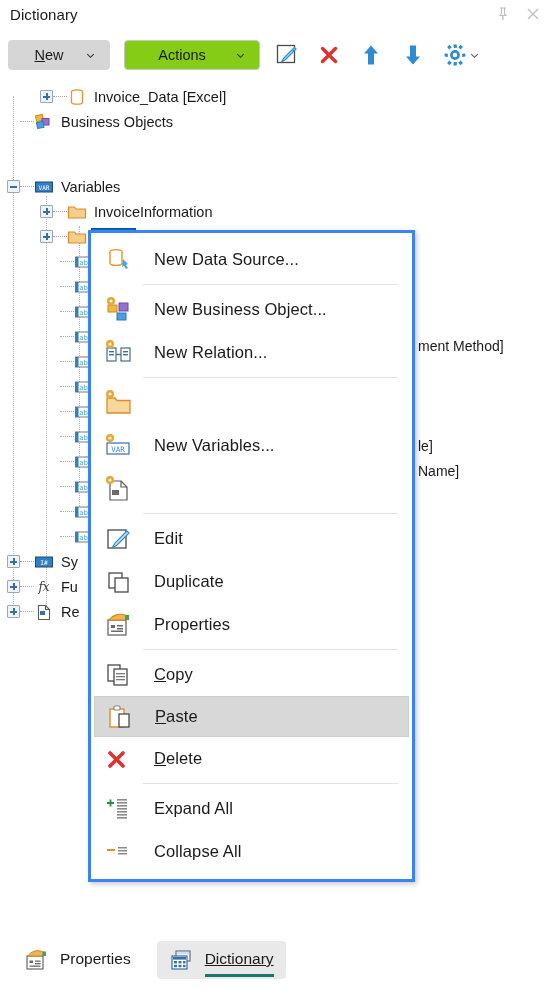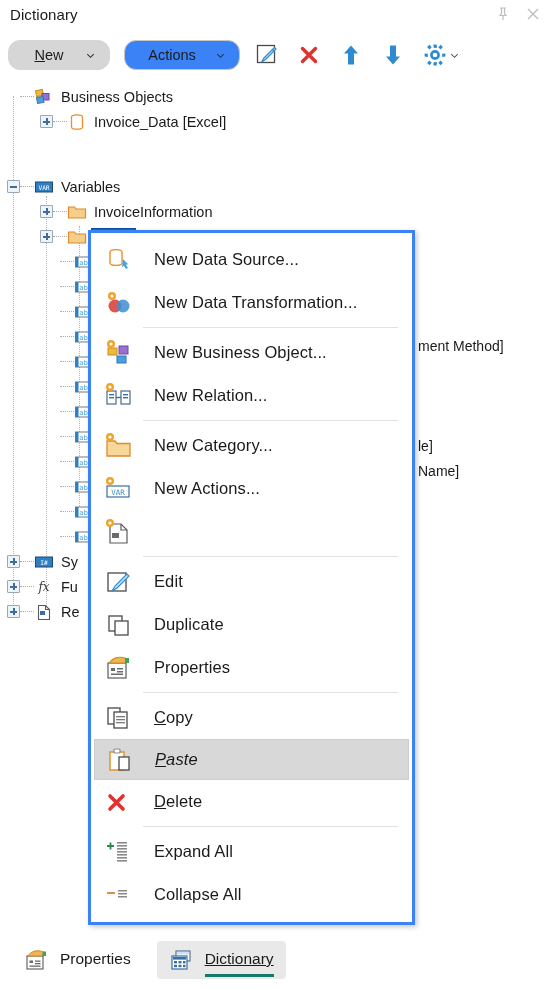--- a/index.html
+++ b/index.html
@@ -25,32 +25,32 @@
   .tb-ico { width: 18px; height: 18px; color: #b9b9b9; display:block; }
 
   
   .toolbar {
     position: absolute; left: 0; top: 34px;
     width: 550px; height: 42px;
     display: flex; align-items: center;
   }
   .btn-split {
     display: flex; align-items: center; justify-content: center;
-    height: 30px; border-radius: 12px;
+    height: 30px; border-radius: 4px;
     font-size: 14.5px; color: #1b1b1b;
     padding: 0 4px;
     cursor: default;
   }
   .btn-new {
     margin-left: 8px; width: 102px;
     background: #d6d6d6; border: 1px solid #d6d6d6;
   }
   .btn-actions {
-    margin-left: 14px; width: 116px;
-    background: #3b82f6; border: 1px solid #c7c7c7;
+    margin-left: 14px; width: 136px;
+    background: #84cc16; border: 1px solid #c7c7c7;
   }
   .btn-split .lbl { flex: 1; text-align: center; }
   .btn-split .lbl u { text-decoration: underline; }
   .caret {
     width: 11px; height: 11px; margin-right: 9px;
     color: #333; flex: none;
   }
   .tool-icons { display: flex; align-items: center; margin-left: 14px; gap: 16px; }
   .ticon { width: 26px; height: 26px; display:block; cursor: default; }
   .gear-wrap { display: flex; align-items: center; gap: 1px; }
@@ -101,21 +101,21 @@
     box-shadow: 2px 2px 5px rgba(0,0,0,.22);
     padding: 5px 0 6px 0;
   }
   .mi {
     position: relative; height: 43px;
     display: flex; align-items: center;
     font-size: 16.5px; color: #1a1a1a;
     padding: 0 10px; margin: 0 3px;
     cursor: default;
   }
-  .mi.hl { background: #d8d8d8; border: 1px solid #cdcdcd; height: 41px; font-style: italic; }
+  .mi.hl { background: #d8d8d8; border: 1px solid #cdcdcd; height: 41px; }
   .mi .mico { width: 30px; height: 28px; flex: none; display:block; margin-right: 20px; }
   .mi .mlbl { letter-spacing: .1px; }
   .mi .mlbl u { text-decoration: underline; }
   .msep { height: 1px; background: #e2e2e2; margin: 3px 14px 3px 52px; }
 
   
   .tabs {
     position: absolute; left: 0; bottom: 8px;
     width: 550px; height: 44px;
     display: flex; align-items: center;
@@ -205,44 +205,44 @@
     </div>
   </div>
 
   <div class="tree">
 
     <div class="vline" style="left:13px; top:12px; height:512px;"></div>
     <div class="vline" style="left:46px; top:112px; height:412px;"></div>
     <div class="vline" style="left:79px; top:142px; height:290px;"></div>
 
 
+    <div class="trow" style="padding-left:40px;">
+      <span class="expander plus"></span>
+      <span class="dots"></span>
+      <span>
+        <svg class="node-ico" viewBox="0 0 20 18">
+            <ellipse cx="10" cy="4" rx="5.5" ry="2.2" fill="#fff" stroke="#e8922d" stroke-width="1.3"></ellipse>
+            <path d="M4.5 4v10c0 1.2 2.5 2.2 5.5 2.2s5.5-1 5.5-2.2V4" fill="#fff" stroke="#e8922d" stroke-width="1.3"></path>
+          </svg>
+      </span>
+      <span class="node-lbl">Invoice_Data [Excel]</span>
+    </div>
+
     <div class="trow" style="padding-left:20px;">
       <span class="dots"></span>
       <span>
         <svg class="node-ico" viewBox="0 0 20 18">
             <rect x="2" y="2" width="7" height="6" fill="#f0b840" stroke="#c98f18" stroke-width="1" transform="rotate(-12 5.5 5)"></rect>
             <rect x="8" y="5.5" width="7" height="6.5" fill="#9a6fd0" stroke="#6f47a8" stroke-width="1"></rect>
             <rect x="3" y="9" width="6.5" height="6" fill="#4a9fe0" stroke="#2f76b5" stroke-width="1" transform="rotate(-10 6 12)"></rect>
           </svg>
       </span>
       <span class="node-lbl">Business Objects</span>
     </div>
 
-    <div class="trow" style="padding-left:40px;">
-      <span class="expander plus"></span>
-      <span class="dots"></span>
-      <span>
-        <svg class="node-ico" viewBox="0 0 20 18">
-            <ellipse cx="10" cy="4" rx="5.5" ry="2.2" fill="#fff" stroke="#e8922d" stroke-width="1.3"></ellipse>
-            <path d="M4.5 4v10c0 1.2 2.5 2.2 5.5 2.2s5.5-1 5.5-2.2V4" fill="#fff" stroke="#e8922d" stroke-width="1.3"></path>
-          </svg>
-      </span>
-      <span class="node-lbl">Invoice_Data [Excel]</span>
-    </div>
-
     <div class="trow" style="padding-left:7px;margin-top:40px;">
       <span class="expander"></span>
       <span class="dots"></span>
       <span>
         <svg class="node-ico" viewBox="0 0 20 18">
             <rect x="1.5" y="4" width="17" height="10" fill="#2f7fc4" stroke="#20486e" stroke-width="1"></rect>
             <text x="10" y="11.6" font-size="6.2" font-family="DejaVu Sans Mono, monospace" fill="#fff" text-anchor="middle">VAR</text>
           </svg>
       </span>
       <span class="node-lbl">Variables</span>
@@ -438,29 +438,20 @@
 
     <div class="mi">
       <svg class="mico" viewBox="0 0 30 28">
         <ellipse cx="12" cy="6" rx="6" ry="2.4" fill="#fff" stroke="#e8922d" stroke-width="1.4"></ellipse>
         <path d="M6 6v11c0 1.3 2.7 2.4 6 2.4s6-1.1 6-2.4V6" fill="#fff" stroke="#e8922d" stroke-width="1.4"></path>
         <path d="M19 13l5 5-2 1 2 3-2 1-2-3-2 1z" fill="#4aa3e0"></path>
       </svg>
       <span class="mlbl">New Data Source...</span>
     </div>
 
-    <div class="mi">
-      <svg class="mico" viewBox="0 0 30 28">
-        <circle cx="11" cy="17" r="6.5" fill="#e0564e"></circle>
-        <circle cx="19" cy="17" r="6.5" fill="#3c8fd4" opacity=".85"></circle>
-        <circle cx="8" cy="7" r="4" fill="#f0a32c"></circle>
-          <circle cx="8" cy="7" r="1.6" fill="#fff"></circle>
-      </svg>
-      <span class="mlbl">New Data Transformation...</span>
-    </div>
     <div class="msep"></div>
 
     <div class="mi">
       <svg class="mico" viewBox="0 0 30 28">
         <rect x="4" y="9" width="9" height="7" fill="#f0b840" stroke="#c98f18"></rect>
         <rect x="15" y="7" width="9" height="8" fill="#9a6fd0" stroke="#6f47a8"></rect>
         <rect x="13" y="17" width="9" height="7" fill="#4a9fe0" stroke="#2f76b5"></rect>
         <circle cx="7" cy="5" r="4" fill="#f0a32c"></circle>
           <circle cx="7" cy="5" r="1.6" fill="#fff"></circle>
       </svg>
@@ -484,31 +475,30 @@
       <span class="mlbl">New Relation...</span>
     </div>
     <div class="msep"></div>
 
     <div class="mi">
       <svg class="mico" viewBox="0 0 30 28">
         <path d="M3 9h8l2 2.5h13V24H3z" fill="#f7d79a" stroke="#e08a2c" stroke-width="1.3"></path>
         <circle cx="6" cy="5" r="4" fill="#f0a32c"></circle>
           <circle cx="6" cy="5" r="1.6" fill="#fff"></circle>
       </svg>
-      <span class="mlbl">New Category...</span>
     </div>
 
     <div class="mi">
       <svg class="mico" viewBox="0 0 30 28">
         <rect x="3" y="11" width="22" height="11" fill="#fff" stroke="#3b6ea5" stroke-width="1.2"></rect>
         <text x="14" y="19.5" font-size="7.5" font-family="DejaVu Sans Mono, monospace" fill="#3b8fd4" text-anchor="middle">VAR</text>
         <circle cx="6" cy="6" r="4" fill="#f0a32c"></circle>
           <circle cx="6" cy="6" r="1.6" fill="#fff"></circle>
       </svg>
-      <span class="mlbl">New Actions...</span>
+      <span class="mlbl">New Variables...</span>
     </div>
 
     <div class="mi">
       <svg class="mico" viewBox="0 0 30 28">
         <path d="M6 6h11l6 6v13H6z" fill="#fff" stroke="#5a5a5a" stroke-width="1.2"></path>
         <path d="M17 6v6h6" fill="none" stroke="#5a5a5a" stroke-width="1.2"></path>
         <rect x="8" y="15" width="7" height="5" fill="#6a6a6a"></rect>
         <circle cx="6" cy="5" r="4" fill="#f0a32c"></circle>
           <circle cx="6" cy="5" r="1.6" fill="#fff"></circle>
       </svg>

